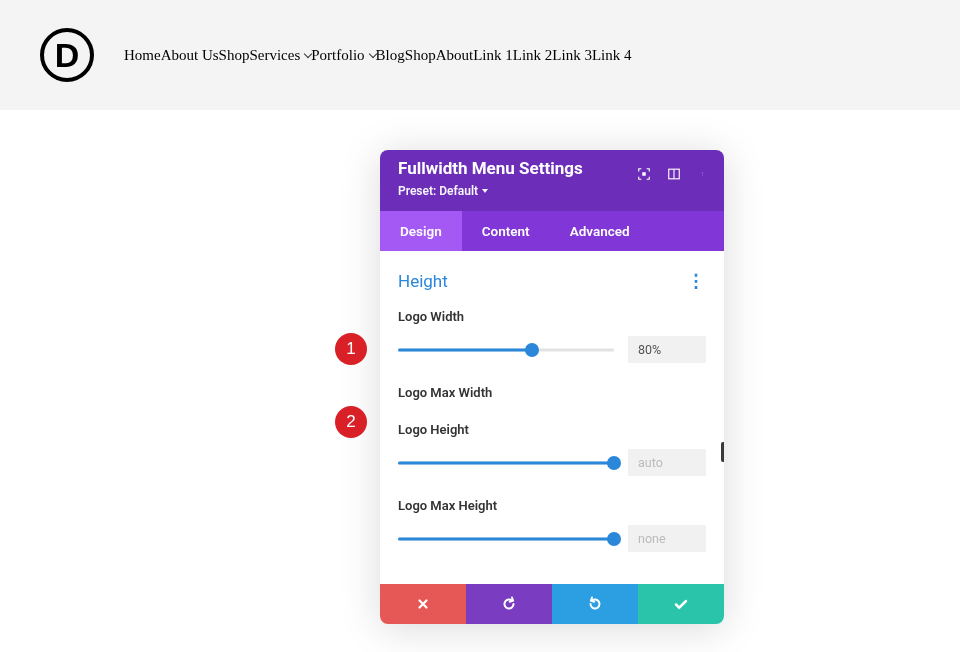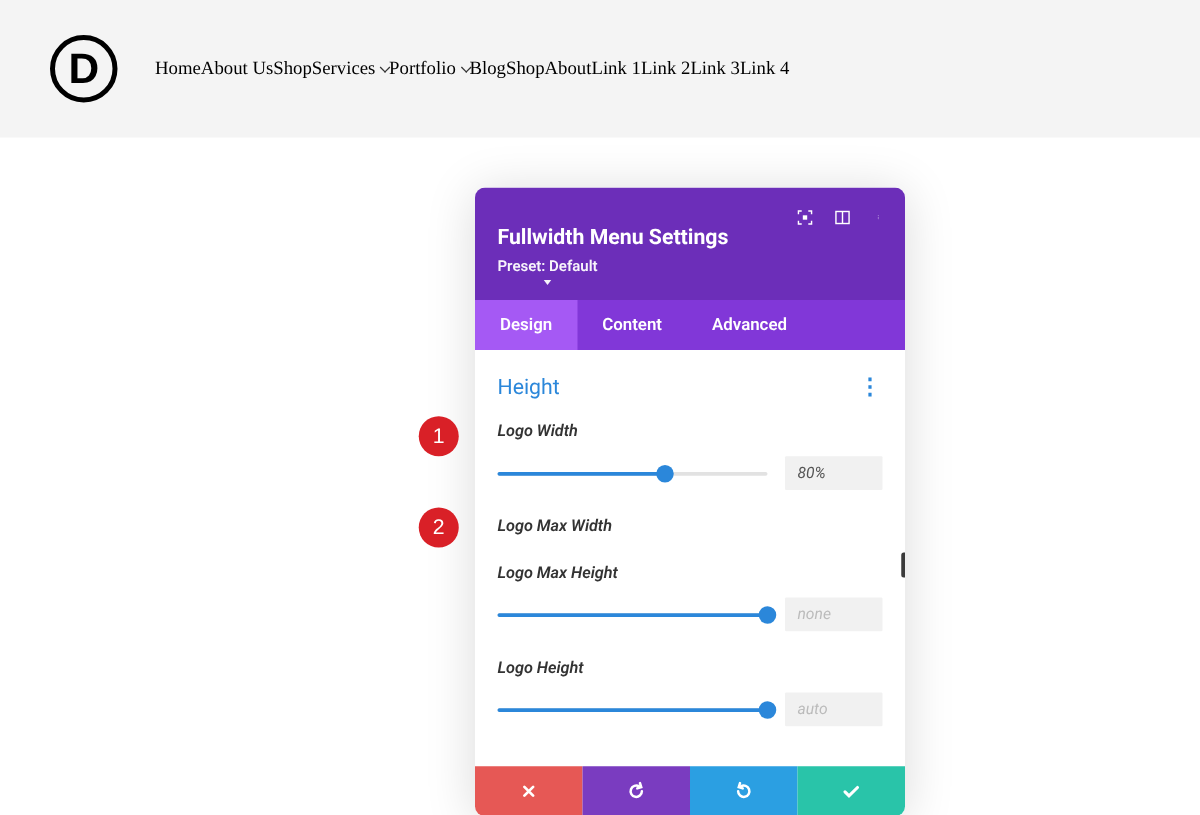--- a/index.html
+++ b/index.html
@@ -49,33 +49,33 @@
     width: 344px;
     background: #fff;
     border-radius: 8px;
     box-shadow: 0 4px 40px rgba(0,0,0,0.15);
     font-family: -apple-system, "Segoe UI", Roboto, Arial, sans-serif;
     overflow: hidden;
   }
   .panel-head {
     background: #6c2eb9;
     color: #fff;
-    padding: 30px 18px 12px 18px;
+    padding: 8px 18px 12px 18px;
     position: relative;
   }
   .panel-title {
     font-size: 17px;
     font-weight: 700;
   }
   .preset {
     font-size: 12px;
     font-weight: 600;
     margin-top: 6px;
     opacity: 0.95;
-    display: inline-flex; align-items: center; gap: 4px; flex-direction: column;
+    display: inline-flex; align-items: center; gap: 4px;
   }
   .preset-caret {
     width: 0; height: 0;
     border-left: 3px solid transparent;
     border-right: 3px solid transparent;
     border-top: 4px solid #fff;
   }
   .head-icons {
     position: absolute; right: 12px; top: 16px;
     display: flex; gap: 14px; align-items: center;
@@ -108,21 +108,21 @@
     font-weight: 400;
   }
   .section-menu {
     color: #2b87da;
     font-size: 18px;
     font-weight: 700;
     letter-spacing: 1px;
     cursor: pointer;
     line-height: 0.4;
   }
-  .ctrl { margin-bottom: 22px; font-style: italic; }
+  .ctrl { margin-bottom: 22px; }
   .ctrl-label {
     font-size: 13px;
     font-weight: 600;
     color: #333;
     margin-bottom: 12px;
   }
   .ctrl-row { display: flex; align-items: center; gap: 14px; }
   .slider {
     flex: 1;
     height: 16px;
@@ -295,41 +295,41 @@
               <div class="slider-fill" style="width: 62%;"></div>
               <div class="slider-thumb" style="left: 62%;"></div>
             </div>
             <div class="ctrl-value">80%</div>
           </div>
         </div>
         <div class="ctrl">
           <div class="ctrl-label">Logo Max Width</div>
         </div>
         <div class="ctrl">
+          <div class="ctrl-label">Logo Height</div>
+          <div class="ctrl-row">
+            <div class="slider">
+              <div class="slider-track"></div>
+              <div class="slider-fill" style="width: 100%;"></div>
+              <div class="slider-thumb" style="left: 100%;"></div>
+            </div>
+            <div class="ctrl-value placeholder">auto</div>
+          </div>
+        </div>
+        <div class="ctrl">
           <div class="ctrl-label">Logo Max Height</div>
           <div class="ctrl-row">
             <div class="slider">
               <div class="slider-track"></div>
               <div class="slider-fill" style="width: 100%;"></div>
               <div class="slider-thumb" style="left: 100%;"></div>
             </div>
             <div class="ctrl-value placeholder">none</div>
           </div>
         </div>
-        <div class="ctrl">
-          <div class="ctrl-label">Logo Height</div>
-          <div class="ctrl-row">
-            <div class="slider">
-              <div class="slider-track"></div>
-              <div class="slider-fill" style="width: 100%;"></div>
-              <div class="slider-thumb" style="left: 100%;"></div>
-            </div>
-            <div class="ctrl-value placeholder">auto</div>
-          </div>
-        </div>
       </div>
   </div>
 
   <div class="scroll-hint"></div>
 
   <div class="actions">
     <div class="action cancel">
       <svg viewBox="0 0 16 16" width="14" height="14" fill="none" stroke="#fff" stroke-width="2.5" stroke-linecap="round">
           <path d="M4 4l8 8M12 4l-8 8"></path>
         </svg>

